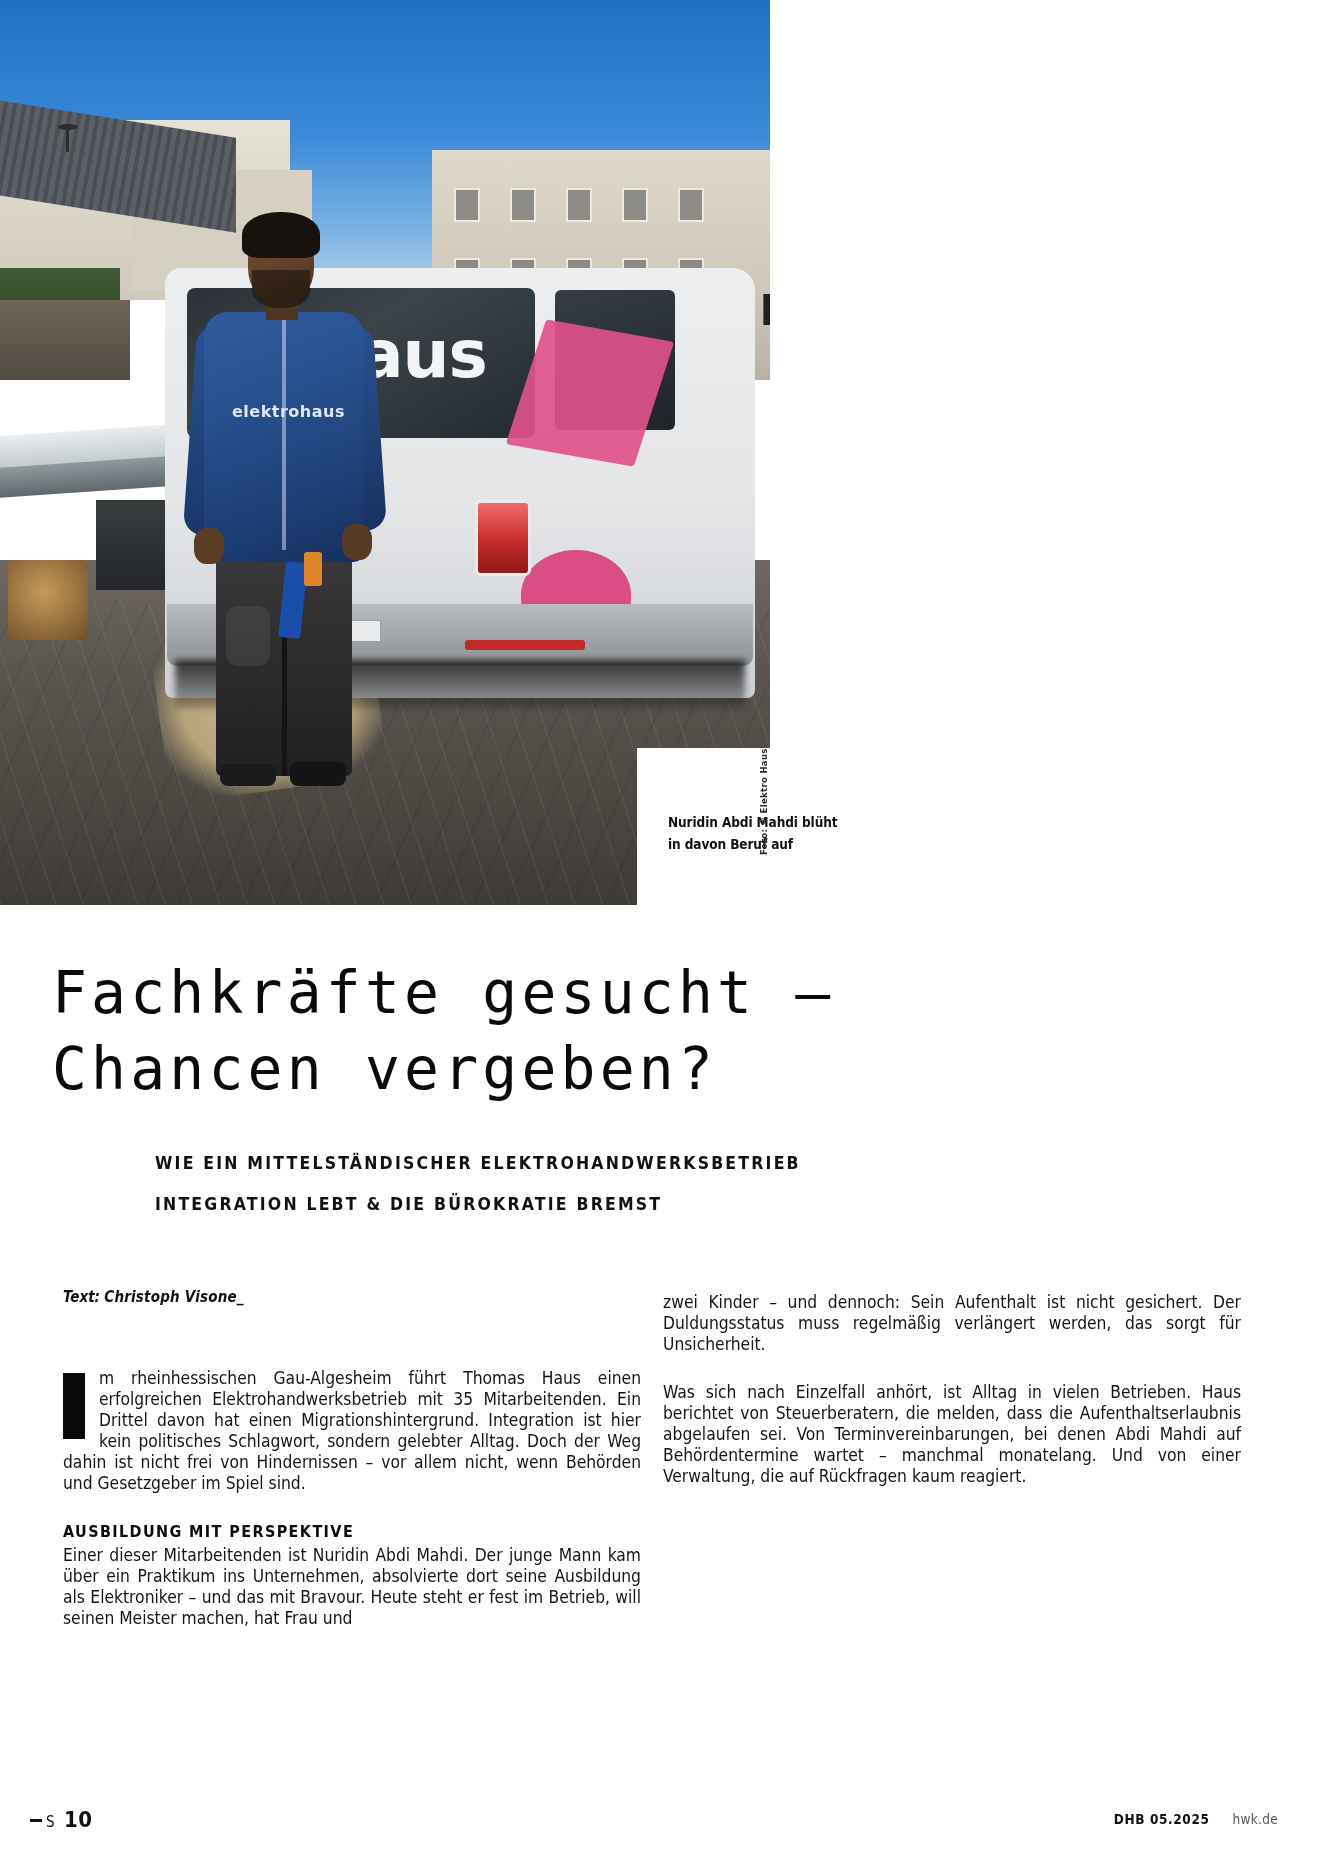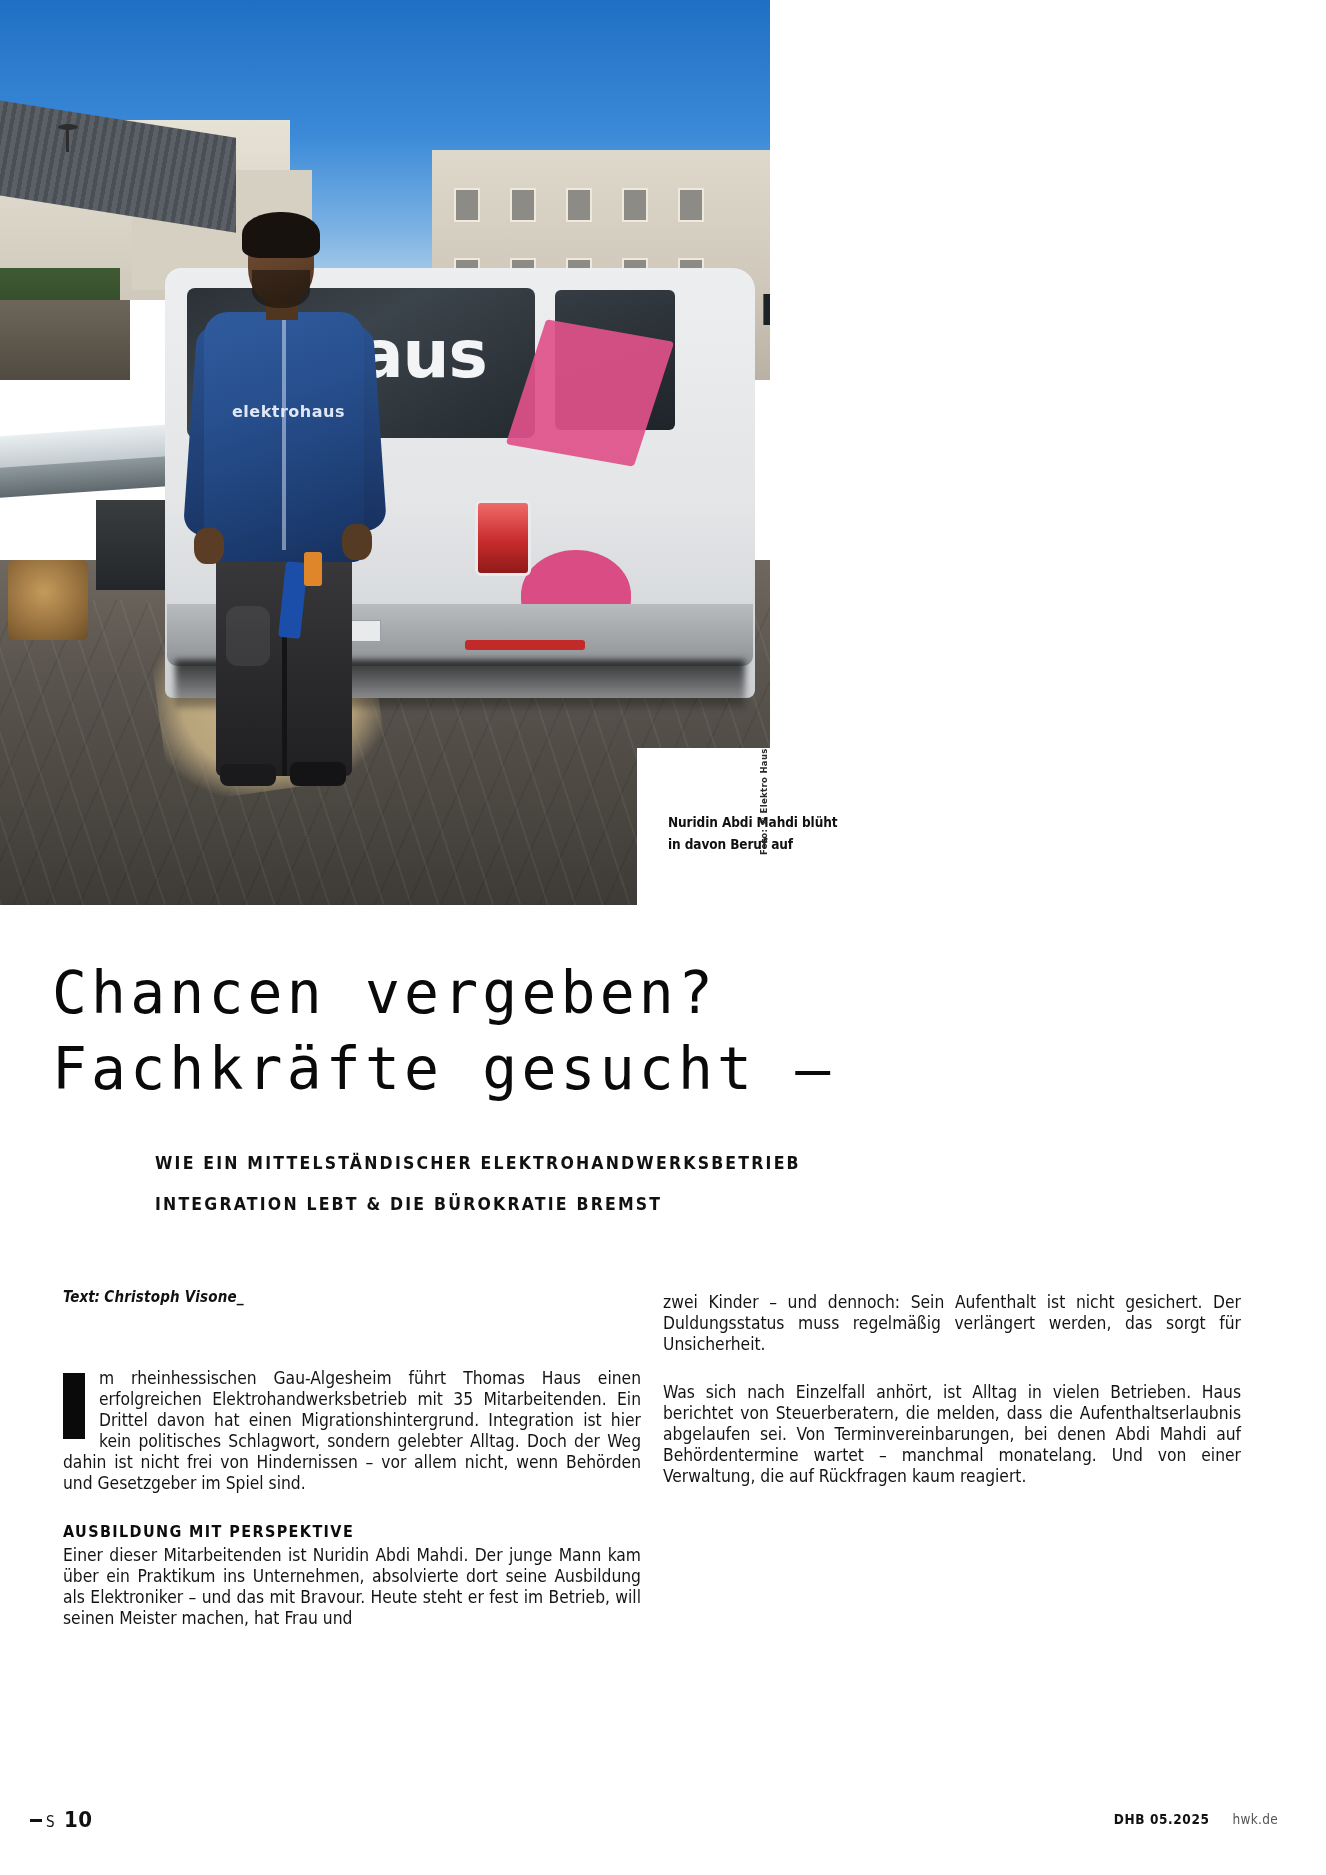--- a/index.html
+++ b/index.html
@@ -428,22 +428,22 @@
 </div>
 
 <div class="caption-text" style="position:absolute; left:668px; top:770px; width:230px;margin-top:41px;">
   <div>Nuridin Abdi Mahdi blüht</div>
   <div>in davon Beruf auf</div>
 </div>
 
 <div class="photo-credit">Foto: © Elektro Haus</div>
 
 <div class="headline">
+  <div class="headline-line">Fachkräfte gesucht –</div>
   <div class="headline-line">Chancen vergeben?</div>
-  <div class="headline-line">Fachkräfte gesucht –</div>
 </div>
 
 <div class="subtitle">
   <div class="subtitle-line">WIE EIN MITTELSTÄNDISCHER ELEKTROHANDWERKSBETRIEB</div>
   <div class="subtitle-line">INTEGRATION LEBT &amp; DIE BÜROKRATIE BREMST</div>
 </div>
 
 <div class="byline">
   <span class="lbl">Text:</span>
   <span class="nm">Christoph Visone_</span>

